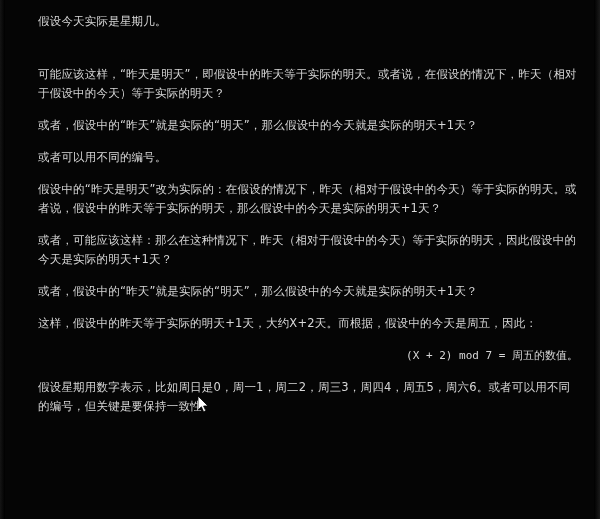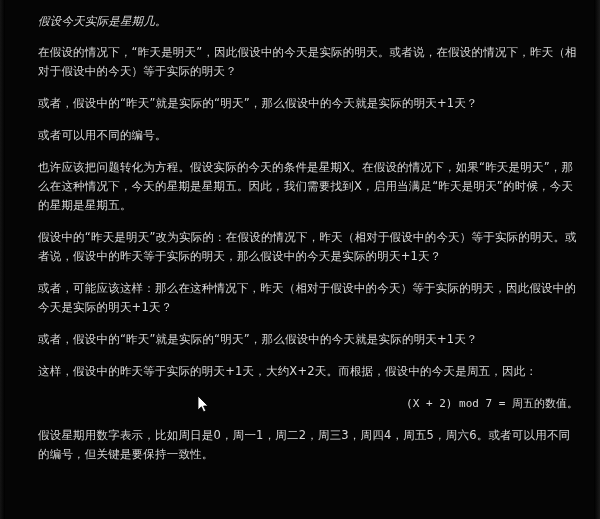--- a/index.html
+++ b/index.html
@@ -41,22 +41,21 @@
   .para {
     color: #d8d8d8;
     font-size: 11.5px;
     line-height: 19px;
     letter-spacing: 0.2px;
     margin: 0 0 13px 0;
     text-align: left;
     word-break: break-word;
   }
   .para.first {
-    margin-bottom: 12px;
-    font-style: italic;
+    margin-bottom: 34px;
   }
   .para.mono {
     font-family: "DejaVu Sans Mono", "Liberation Mono", monospace;
     font-size: 11px;
     letter-spacing: 0;
     text-align: right;
   }
   
   #cursor {
     position: absolute;
@@ -67,24 +66,23 @@
     pointer-events: none;
   }
   #cursor svg { display: block; }
 </style>
 </head>
 <body>
 
 <div id="page">
 
   <p class="para first">假设今天实际是星期几。</p>
-  <p class="para">在假设的情况下，“昨天是明天”，因此假设中的今天是实际的明天。或者说，在假设的情况下，昨天（相对于假设中的今天）等于实际的明天？</p>
+  <p class="para">可能应该这样，“昨天是明天”，即假设中的昨天等于实际的明天。或者说，在假设的情况下，昨天（相对于假设中的今天）等于实际的明天？</p>
   <p class="para">或者，假设中的“昨天”就是实际的“明天”，那么假设中的今天就是实际的明天+1天？</p>
   <p class="para">或者可以用不同的编号。</p>
-  <p class="para">也许应该把问题转化为方程。假设实际的今天的条件是星期X。在假设的情况下，如果“昨天是明天”，那么在这种情况下，今天的星期是星期五。因此，我们需要找到X，启用当满足“昨天是明天”的时候，今天的星期是星期五。</p>
   <p class="para">假设中的“昨天是明天”改为实际的：在假设的情况下，昨天（相对于假设中的今天）等于实际的明天。或者说，假设中的昨天等于实际的明天，那么假设中的今天是实际的明天+1天？</p>
   <p class="para">或者，可能应该这样：那么在这种情况下，昨天（相对于假设中的今天）等于实际的明天，因此假设中的今天是实际的明天+1天？</p>
   <p class="para">或者，假设中的“昨天”就是实际的“明天”，那么假设中的今天就是实际的明天+1天？</p>
   <p class="para">这样，假设中的昨天等于实际的明天+1天，大约X+2天。而根据，假设中的今天是周五，因此：</p>
   <p class="para mono">(X + 2) mod 7 = 周五的数值。</p>
   <p class="para">假设星期用数字表示，比如周日是0，周一1，周二2，周三3，周四4，周五5，周六6。或者可以用不同的编号，但关键是要保持一致性。</p>
 
   <div id="cursor">
     <svg width="12" height="18" viewBox="0 0 12 18">
       <polygon points="0,0 0,14 3.4,10.8 5.6,15.8 7.8,14.8 5.6,10 10,10" fill="#ffffff" stroke="#000000" stroke-width="0.8"></polygon>

